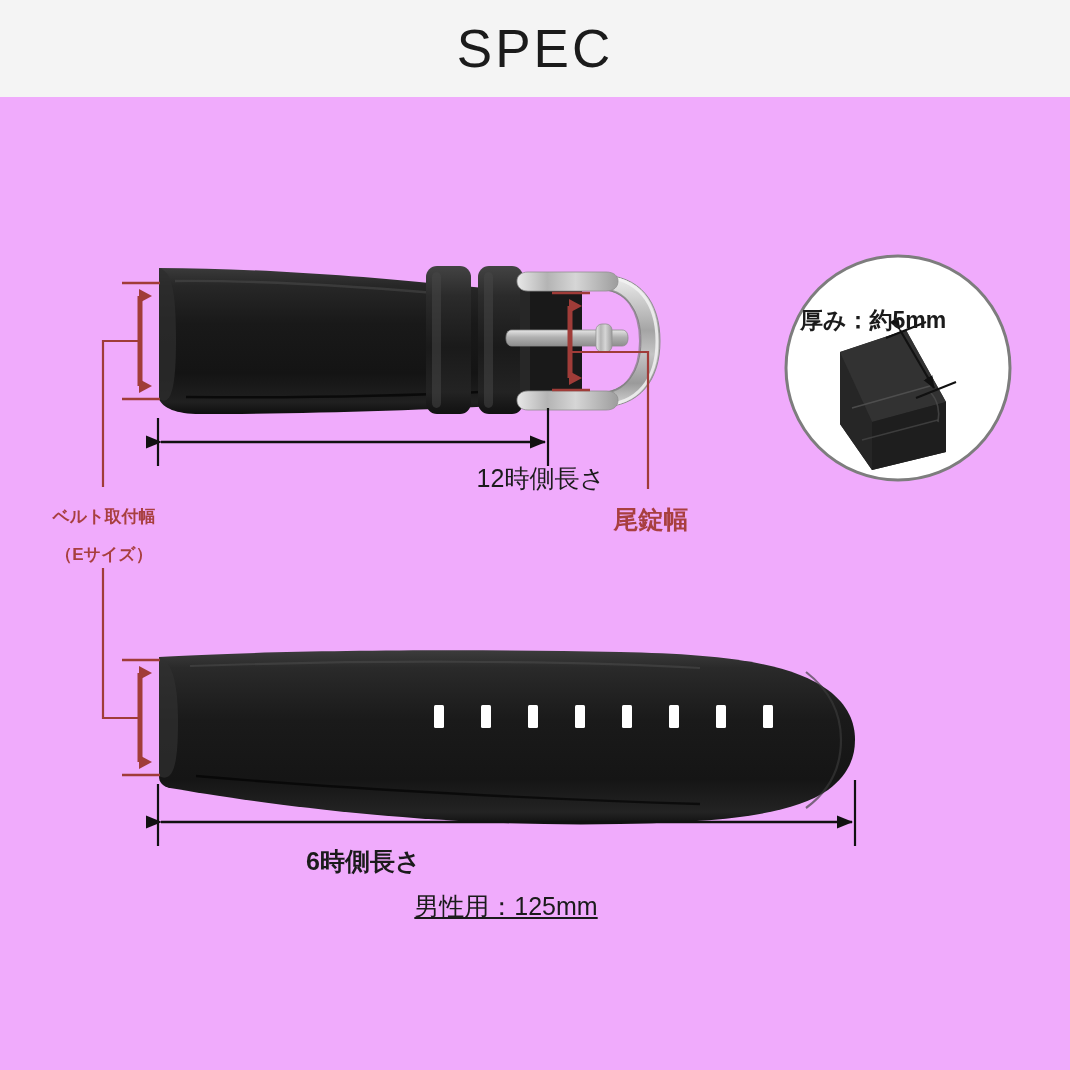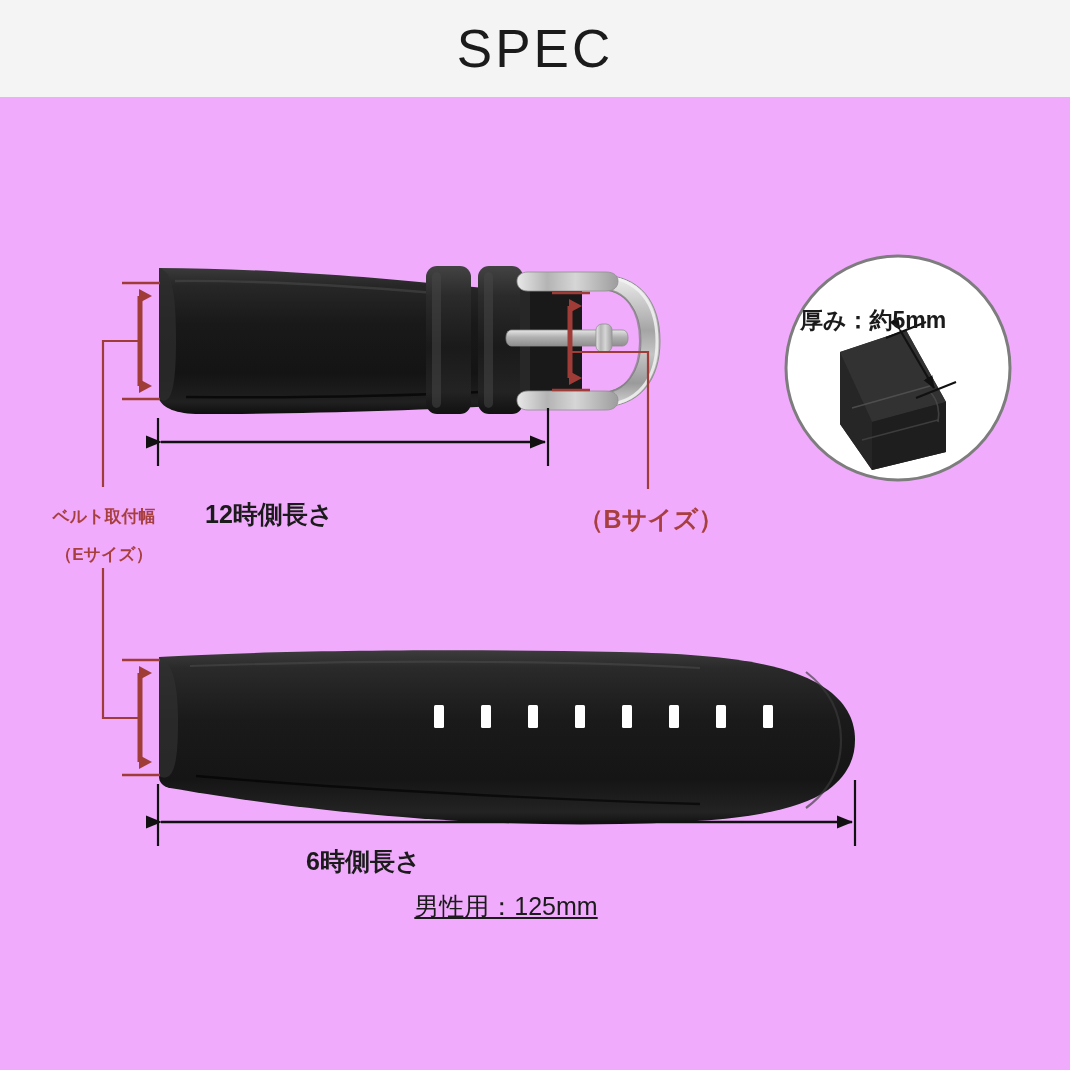--- a/index.html
+++ b/index.html
@@ -65,24 +65,23 @@
     left: 576px; top: 500px;
     width: 150px;
     text-align: center;
     font-size: 25px;
     font-weight: 700;
     line-height: 38px;
   }
   .label-12-title {
     left: 205px; top: 462px;
     width: 400px;
-    text-align: left;
-    font-size: 25px;
-    font-weight: 700;
-    margin-top: 36px;
+    text-align: right;
+    font-size: 25px;
+    font-weight: 400;
   }
   .label-12-value {
     left: 205px; top: 505px;
     width: 400px;
     text-align: center;
     font-size: 25px;
     font-weight: 400;
   }
   .label-6-title {
     left: 306px; top: 845px;
@@ -321,21 +320,21 @@
       </g>
     </svg>
   </div>
 
   <div class="lbl lbl-red label-belt-width">
     <div>ベルト取付幅</div>
     <div>（Eサイズ）</div>
   </div>
 
   <div class="lbl lbl-red label-buckle-width">
-    <div>（Bサイズ）</div>
+    <div>尾錠幅</div>
   </div>
 
   <div class="lbl lbl-dark label-12-title">12時側長さ</div>
 
   <div class="lbl lbl-dark label-6-title">6時側長さ</div>
   <div class="lbl lbl-dark label-6-value">男性用：125mm</div>
 
   <div class="lbl lbl-dark label-thickness">厚み：約5mm</div>
 
 </div>

